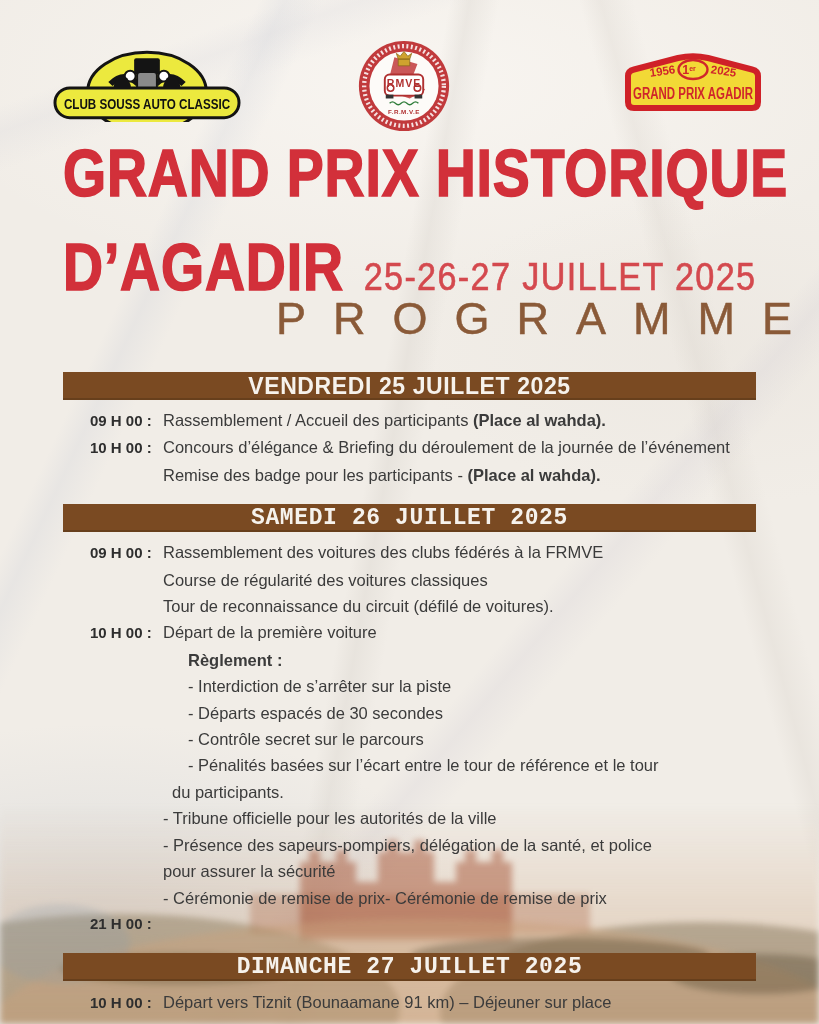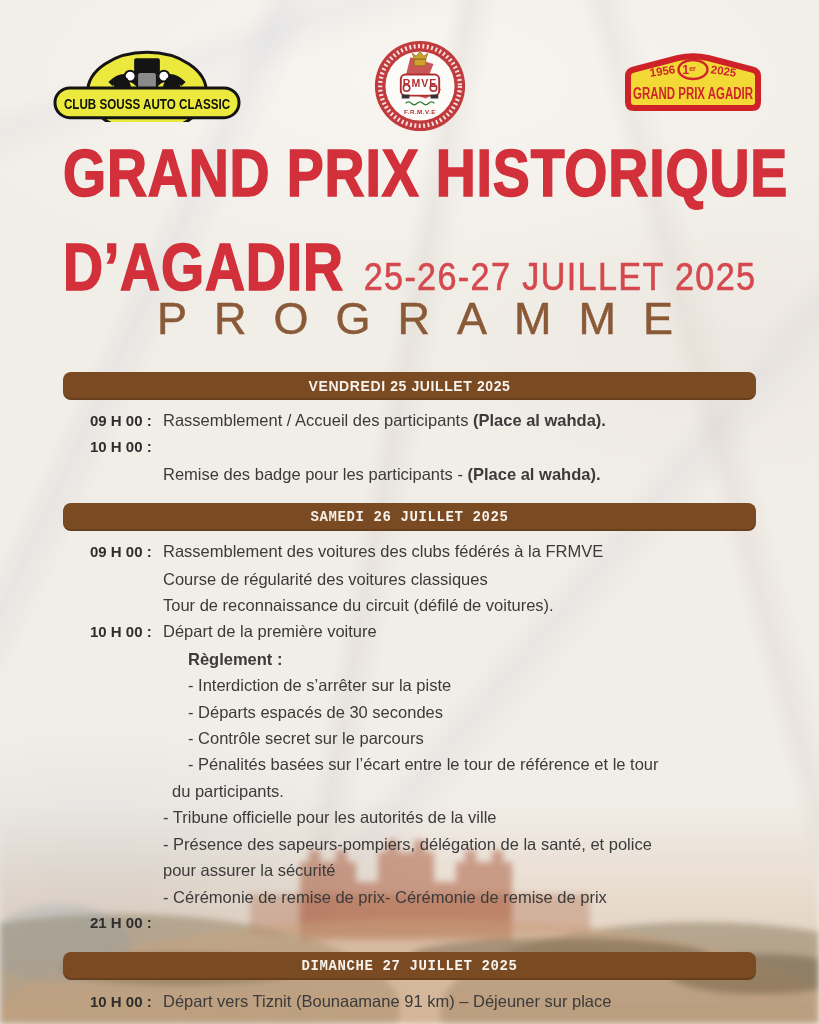--- a/index.html
+++ b/index.html
@@ -15,45 +15,45 @@
     linear-gradient(160deg, rgba(255,255,255,0) 8%,  rgba(205,205,214,.18) 10%, rgba(255,255,255,0) 13%),
     radial-gradient(ellipse 600px 320px at 12% 90%, rgba(148,163,184,.20), rgba(0,0,0,0) 62%),
     radial-gradient(ellipse 520px 260px at 88% 34%, rgba(234,229,222,.55), rgba(0,0,0,0) 60%),
     radial-gradient(ellipse 700px 300px at 50% 8%,  rgba(250,247,243,.8),  rgba(0,0,0,0) 70%);}
   .scene{position:absolute;left:0;bottom:0;width:819px;height:280px;z-index:0;filter:blur(3px);pointer-events:none;}
 
   .content{position:absolute;inset:0;z-index:1;}
 
   
   .logo-club{position:absolute;left:53px;top:46px;width:188px;height:76px;}
-  .logo-frmve{position:absolute;left:368px;top:38px;width:104px;height:96px;}
+  .logo-frmve{position:absolute;left:352px;top:38px;width:104px;height:96px;}
   .logo-plate{position:absolute;left:616px;top:50px;width:154px;height:62px;}
   .logo-club svg,.logo-frmve svg,.logo-plate svg{width:100%;height:100%;display:block;}
 
   
   .title-block{position:absolute;left:63px;top:140px;width:693px;color:var(--title-red,#d2303a);}
   .tline{font-weight:700;font-size:66px;line-height:1;white-space:nowrap;display:inline-block;
          transform:scaleX(.84);transform-origin:left;-webkit-text-stroke:1.6px currentColor;letter-spacing:1px;}
   .t2row{position:relative;height:68px;margin-top:28px;}
   .t2row .tline{position:absolute;left:0;top:0;}
   .tdate{position:absolute;right:0;bottom:6px;font-size:38px;font-weight:400;line-height:1;white-space:nowrap;
          color:var(--date-red,#d4494e);transform:scaleX(.9);transform-origin:right;letter-spacing:1.5px;
          -webkit-text-stroke:.6px currentColor;}
 
-  .programme{position:absolute;top:296px;left:0;right:0;text-align:center;font-size:45px;line-height:1;
+  .programme{position:absolute;top:296px;left:0;right:0;text-align:right;font-size:45px;line-height:1;
              letter-spacing:27px;padding-left:38px;color:var(--programme-brown,#8a5a38);
              -webkit-text-stroke:.5px currentColor;}
 
   
   .schedule{position:absolute;left:63px;top:372px;width:693px;}
   .section{margin-top:0;}
   .section + .section .band{margin-top:8px;font-family:Liberation Mono, monospace;}
   .band{height:28px;background:var(--band-brown,#7a4a22);color:var(--band-text,#f6f2ec);
-        display:flex;align-items:center;justify-content:center;font-weight:700;font-size:14px;
-        letter-spacing:.6px;box-shadow:inset 0 -2px 0 rgba(0,0,0,.15);border-radius:8px;}
+        display:flex;align-items:center;justify-content:center;font-weight:700;font-size:23px;
+        letter-spacing:.6px;box-shadow:inset 0 -2px 0 rgba(0,0,0,.15);}
   .rows{padding:7px 0 8px;}
   .row{display:flex;align-items:baseline;line-height:26.4px;font-size:16.5px;color:var(--body-text,#3b3b3b);}
   .section:last-child .row{line-height:28px;}
   .time{flex:0 0 73px;margin-left:27px;font-weight:700;font-size:15px;color:var(--time-text,#2e2e2e);}
   .desc{flex:1;}
   .desc.ind-1{padding-left:25px;}
   .desc.ind-2{padding-left:9px;}
   .b{font-weight:700;}
   .u{text-underline-offset:3px;text-decoration-thickness:1.5px;}
 </style>
@@ -144,20 +144,21 @@
     <div class="schedule">
         <div class="section">
           <div class="band">VENDREDI 25 JUILLET 2025</div>
           <div class="rows">
             <div class="row">
               <span class="time">09 H 00 :</span>
               <span class="desc"><span>Rassemblement / Accueil des participants </span><span class="b ">(Place al wahda).</span></span>
             </div>
             <div class="row">
               <span class="time">10 H 00 :</span>
+              <span class="desc"><span>Concours d’élégance &amp; Briefing du déroulement de la journée de l’événement</span></span>
             </div>
             <div class="row">
               <span class="time"></span>
               <span class="desc"><span>Remise des badge pour les participants -  </span><span class="b ">(Place al wahda).</span></span>
             </div>
           </div>
         </div>
         <div class="section">
           <div class="band">SAMEDI 26 JUILLET 2025</div>
           <div class="rows">

